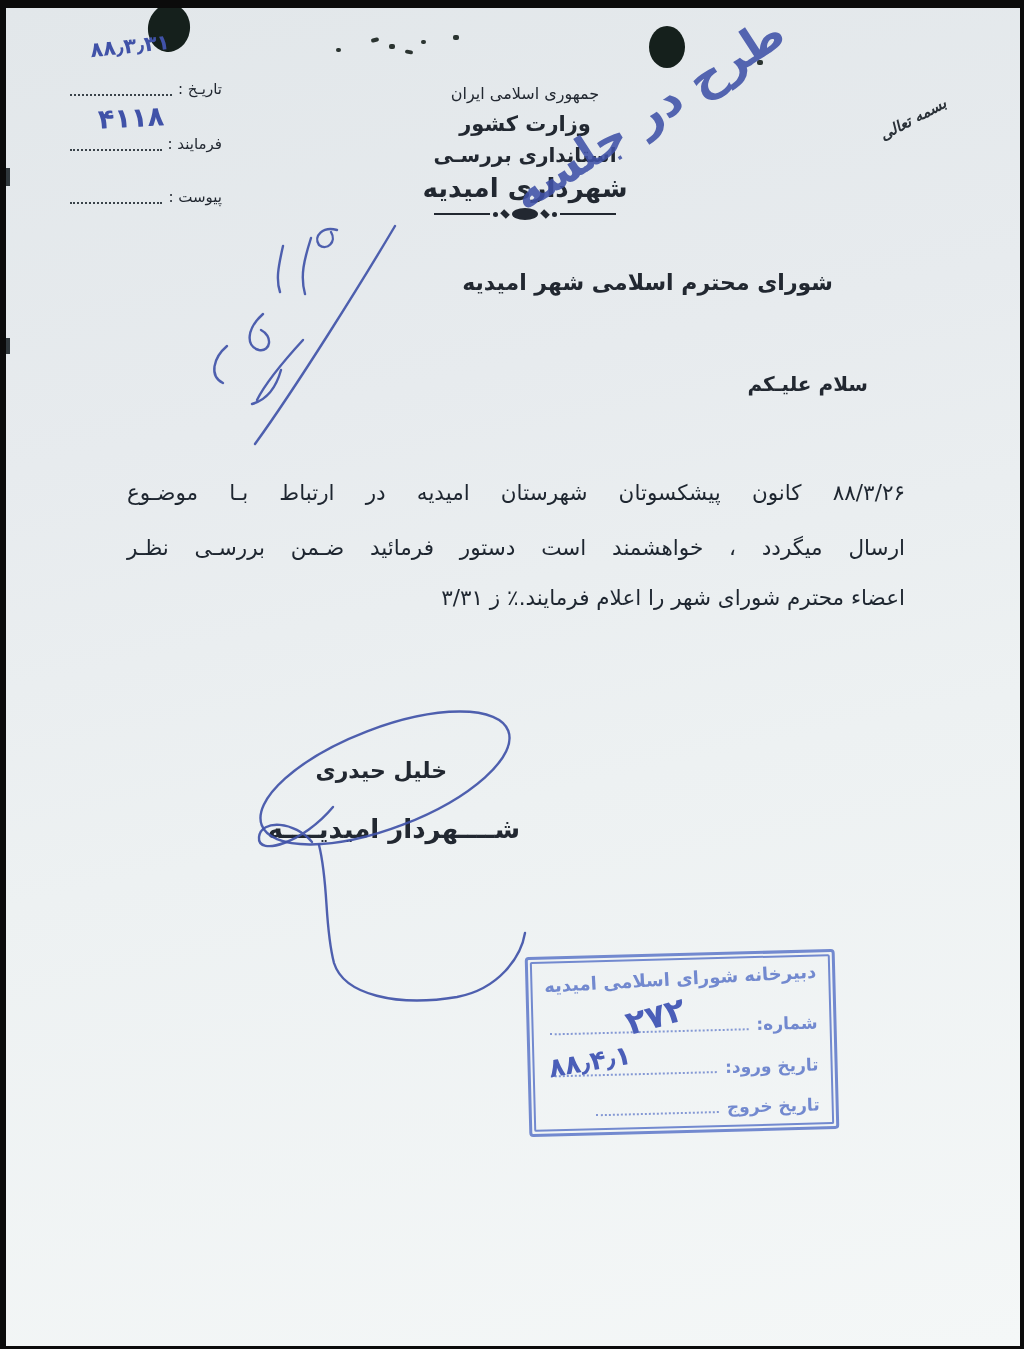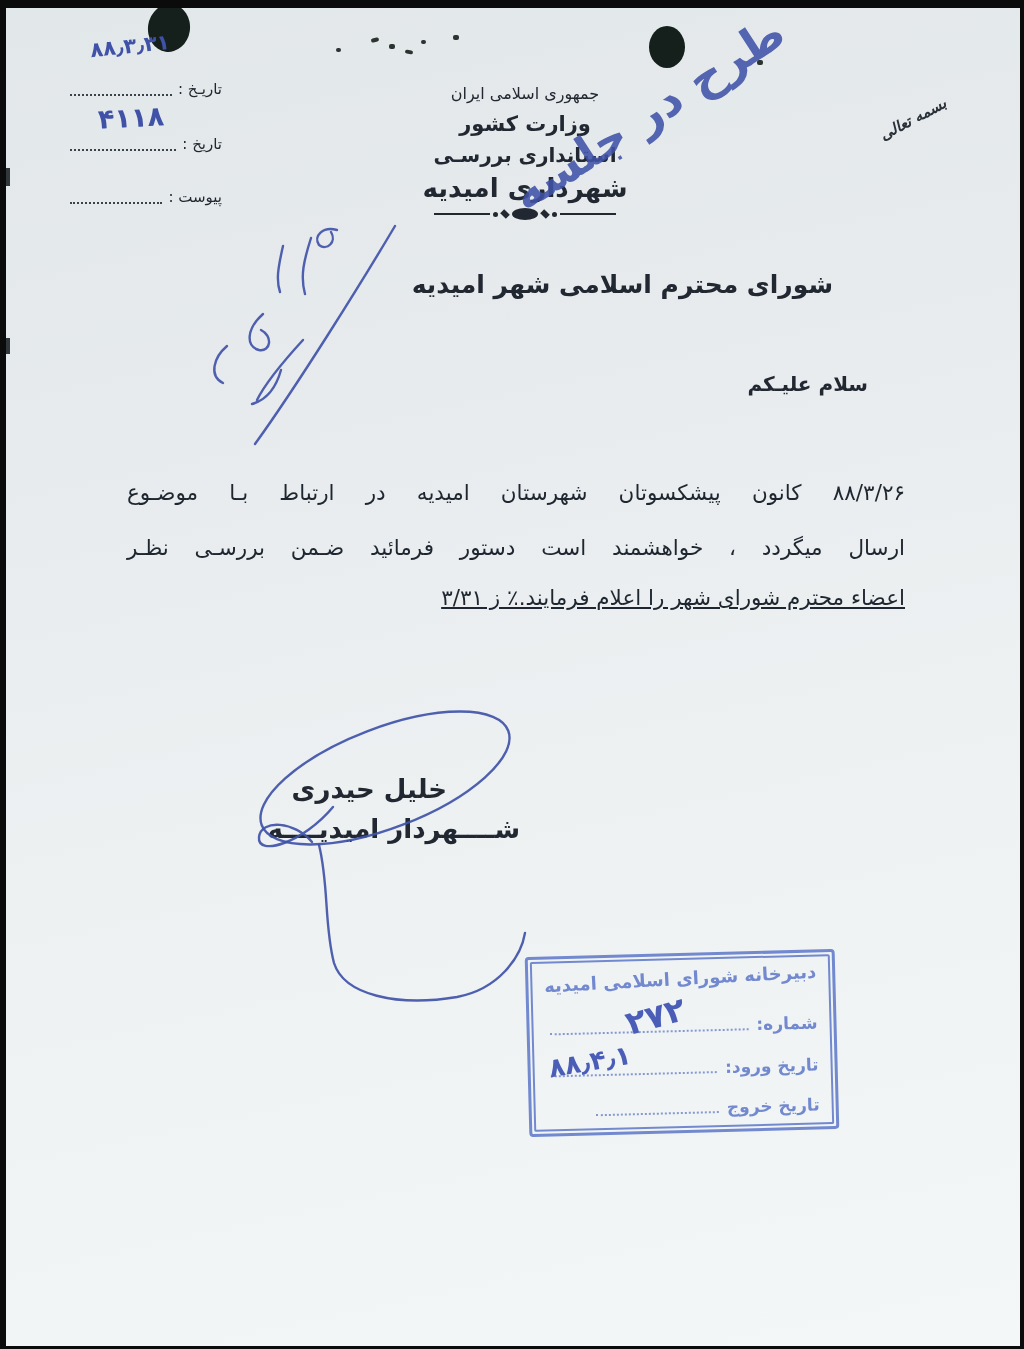--- a/index.html
+++ b/index.html
@@ -32,31 +32,31 @@
   .orn-ellipse{width:26px;height:12px;border-radius:50%;background:var(--ink,#222831);}
 
   .bismillah{position:absolute;left:852px;top:102px;width:110px;font-size:15px;font-weight:bold;
              font-style:italic;color:#2a3138;transform:rotate(-28deg);text-align:center;}
 
   .header-note{position:absolute;left:452px;top:78px;width:380px;font-size:46px;font-weight:bold;
                color:var(--pen,#4052a8);opacity:.88;transform:rotate(-33deg);direction:rtl;
                text-align:center;letter-spacing:2px;}
 
   
-  .addressee{position:absolute;right:187px;top:262px;font-size:25px;font-weight:bold;
+  .addressee{position:absolute;right:187px;top:262px;font-size:22px;font-weight:bold;
              color:var(--ink,#222831);direction:rtl;white-space:nowrap;}
   .salutation{position:absolute;right:152px;top:364px;font-size:20px;font-weight:bold;
               color:var(--ink,#222831);direction:rtl;white-space:nowrap;}
   .body-line{position:absolute;right:115px;font-size:21.5px;color:#1e2630;direction:rtl;
              white-space:nowrap;}
   .body-line.justified{left:121px;white-space:normal;text-align:justify;text-align-last:justify;
                        text-justify:inter-word;}
 
   
-  .sig-name{position:absolute;right:573px;top:766px;font-size:26px;font-weight:bold;
+  .sig-name{position:absolute;right:573px;top:750px;font-size:22px;font-weight:bold;
             color:var(--ink,#222831);direction:rtl;white-space:nowrap;}
   .sig-title{position:absolute;right:500px;top:806px;font-size:26px;font-weight:bold;
              color:var(--ink,#222831);direction:rtl;white-space:nowrap;}
   svg .pen-stroke{fill:none;stroke:var(--pen,#4052a8);stroke-width:2.4;stroke-linecap:round;opacity:.92;}
 
   
   .stamp{position:absolute;left:521px;top:945px;width:310px;height:180px;transform:rotate(-1.5deg);
          border:3px solid var(--stamp,#7289cf);border-radius:4px;padding:2px;box-sizing:border-box;}
   .stamp-inner{width:100%;height:100%;border:2px solid var(--stamp,#7289cf);border-radius:2px;
                box-sizing:border-box;position:relative;direction:rtl;color:var(--stamp,#7289cf);
@@ -83,21 +83,21 @@
     <div class="speck" style="left:447px;top:27px;width:6px;height:5px;"></div>
     <div class="speck" style="left:751px;top:52px;width:6px;height:5px;"></div>
     <div class="edge-tick" style="top:160px;height:18px;"></div>
     <div class="edge-tick" style="top:330px;height:16px;"></div>
 
     <div class="meta-row" style="top:72px;">
       <span class="meta-label">تاریـخ :</span>
       <span class="meta-dots"></span>
     </div>
     <div class="meta-row" style="top:127px;">
-      <span class="meta-label">تاریخ :</span>
+      <span class="meta-label">فرمایند :</span>
       <span class="meta-dots"></span>
     </div>
     <div class="meta-row" style="top:180px;">
       <span class="meta-label">پیوست :</span>
       <span class="meta-dots"></span>
     </div>
     <div class="hand" style="left:84px;top:26px;font-size:21px;letter-spacing:3px;transform:rotate(-6deg);font-weight:bold;">۸۸٫۳٫۳۱</div>
     <div class="hand" style="left:92px;top:94px;font-size:27px;letter-spacing:6px;transform:rotate(-3deg);font-weight:bold;">۴۱۱۸</div>
 
     <div class="letterhead">
@@ -129,21 +129,21 @@
       <path class="pen-stroke" d="M 118 122 C 96 146, 80 166, 72 182"></path>
       <path class="pen-stroke" d="M 96 152 C 91 170, 81 182, 67 186"></path>
       <path class="pen-stroke" d="M 42 128 C 28 140, 24 158, 38 165"></path>
     </svg>
 
     <div class="addressee">شورای محترم اسلامی شهر امیدیه</div>
     <div class="salutation">سلام علیـکم</div>
 
     <div class="body-line justified" style="top:472px;">۸۸/۳/۲۶ کانون پیشکسوتان شهرستان امیدیه در ارتباط بـا موضـوع</div>
     <div class="body-line justified" style="top:527px;">ارسال میگردد ، خواهشمند است دستور فرمائید ضـمن بررسـی نظـر</div>
-    <div class="body-line" style="top:577px;text-decoration:underline;">اعضاء محترم شورای شهر را اعلام فرمایند.٪ ز ۳/۳۱</div>
+    <div class="body-line" style="top:577px;">اعضاء محترم شورای شهر را اعلام فرمایند.٪ ز ۳/۳۱</div>
 
     <div class="sig-name">خلیل حیدری</div>
     <div class="sig-title">شــــهردار امیدیــــه</div>
     <svg style="position:absolute;left:189px;top:687px;" width="345" height="325" viewBox="0 0 345 325">
       <ellipse class="pen-stroke" cx="190" cy="83" rx="132" ry="50" transform="rotate(-21 190 83)"></ellipse>
       <path class="pen-stroke" d="M 138 112 C 108 148, 62 162, 64 142 C 66 124, 100 126, 117 147"></path>
       <path class="pen-stroke" d="M 124 150 C 134 190, 129 230, 139 268 C 149 300, 202 312, 262 302 C 304 294, 326 262, 330 238"></path>
     </svg>
 
     <div class="stamp">

